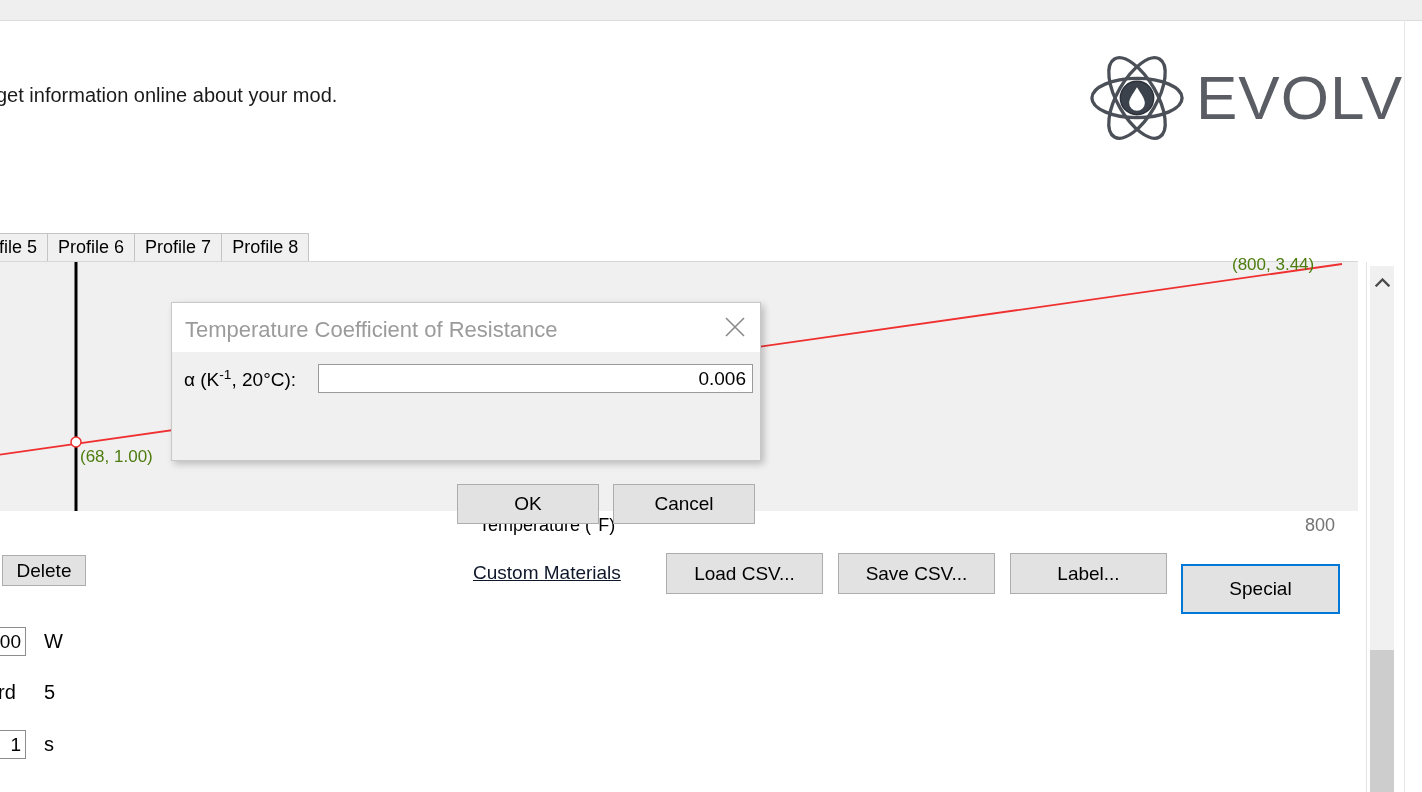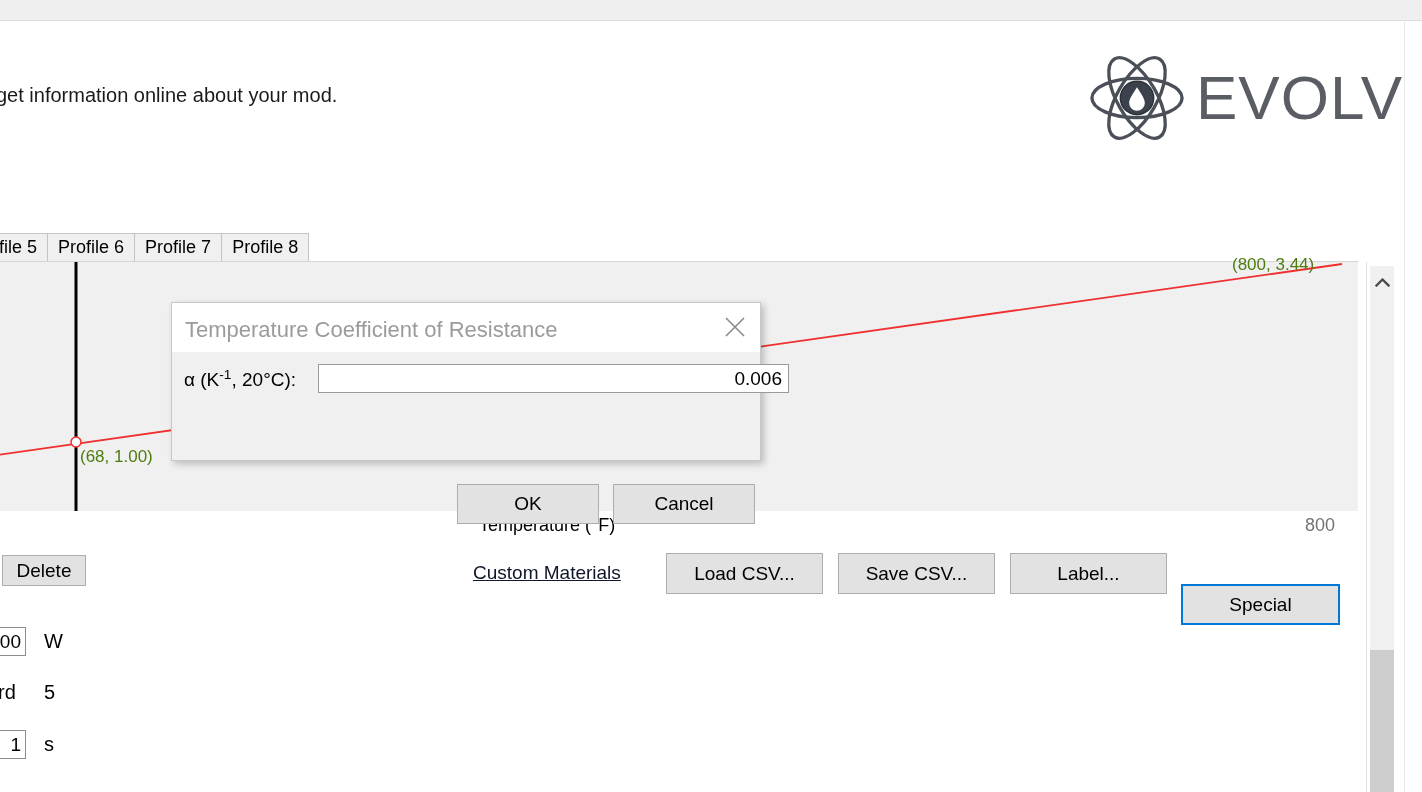--- a/index.html
+++ b/index.html
@@ -118,21 +118,21 @@
     align-items: center;
     justify-content: center;
     box-sizing: border-box;
     cursor: default;
     padding: 0;
   }
   .btn-delete { left: 2px; top: 555px; width: 84px; height: 31px; font-size: 19px; }
   .btn-load   { left: 666px; top: 553px; width: 157px; height: 41px; }
   .btn-save   { left: 838px; top: 553px; width: 157px; height: 41px; }
   .btn-label  { left: 1010px; top: 553px; width: 157px; height: 41px; }
-  .btn-special{ left: 1181px; top: 584px; width: 159px; height: 41px;
+  .btn-special{ left: 1181px; top: 564px; width: 159px; height: 50px;
                 border: 2px solid #0078d7; background: #e2e2e2; }
 
   .link-custom {
     position: absolute;
     left: 473px; top: 562px;
     font-size: 19px;
     color: #0f172a;
     text-decoration: underline;
     cursor: pointer;
     white-space: nowrap;
@@ -239,21 +239,21 @@
   .dlg-label {
     position: absolute;
     left: 12px; top: 15px;
     font-size: 19px;
     color: #000;
     white-space: nowrap;
   }
   .dlg-input {
     position: absolute;
     left: 146px; top: 12px;
-    width: 471px; height: 29px;
+    width: 435px; height: 29px;
     background: #ffffff;
     border: 1px solid #9a9a9a;
     box-sizing: border-box;
     text-align: right;
     font-size: 19px;
     color: #000;
     padding: 0 6px 0 4px;
     font-family: "Liberation Sans", sans-serif;
     outline: none;
   }

